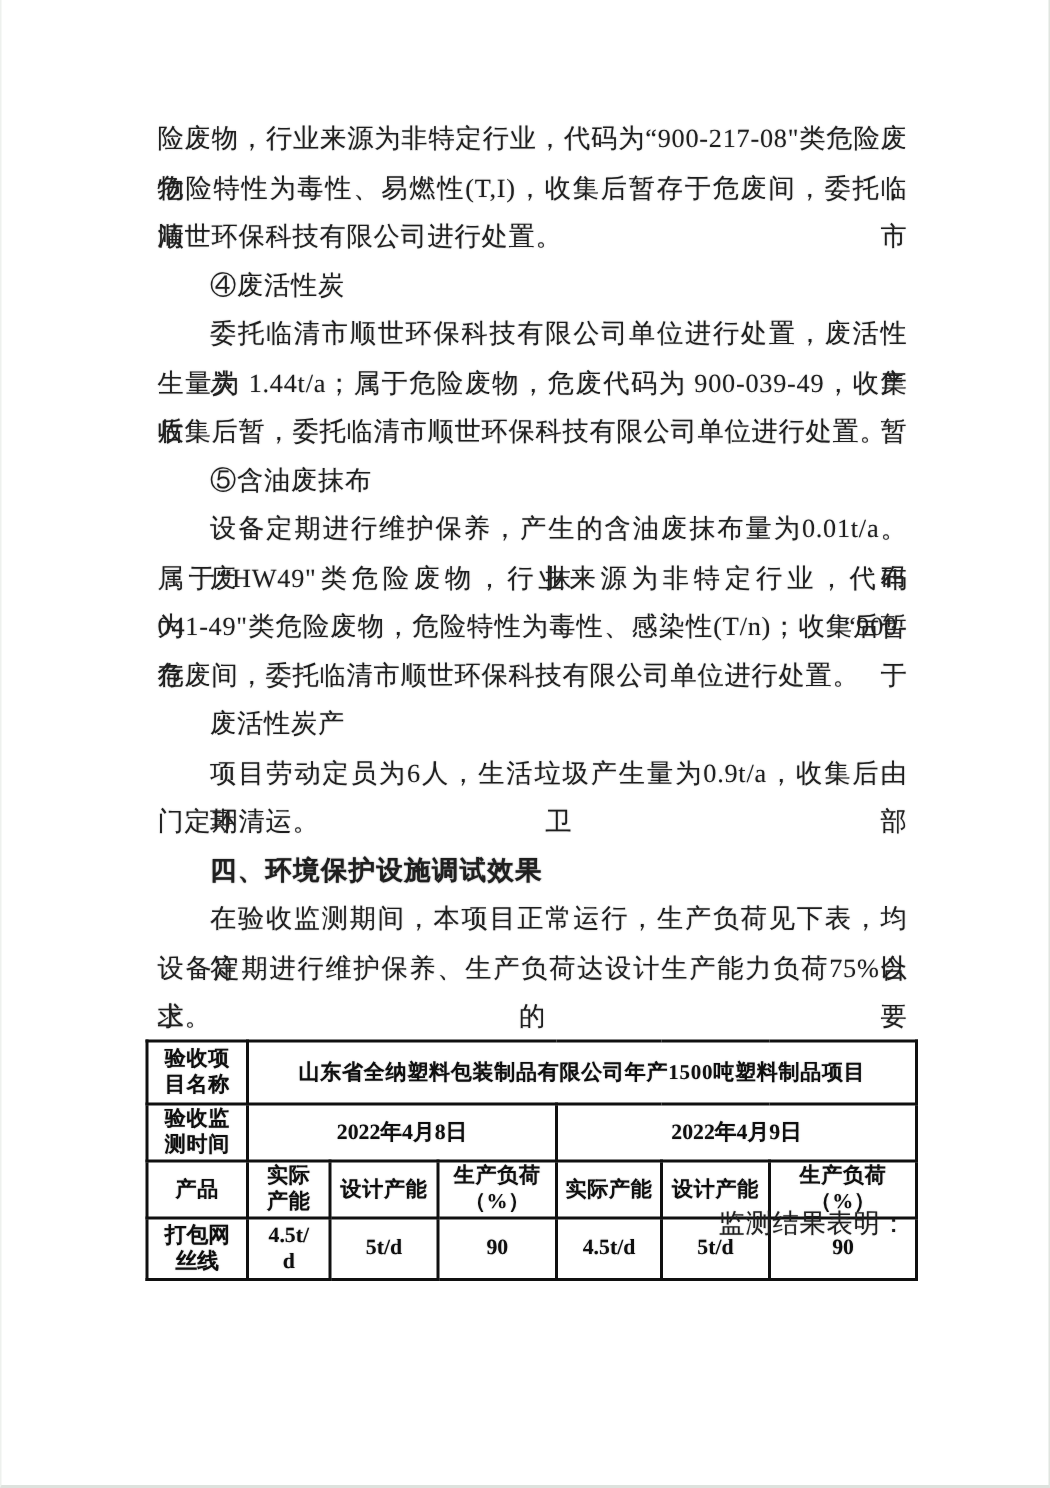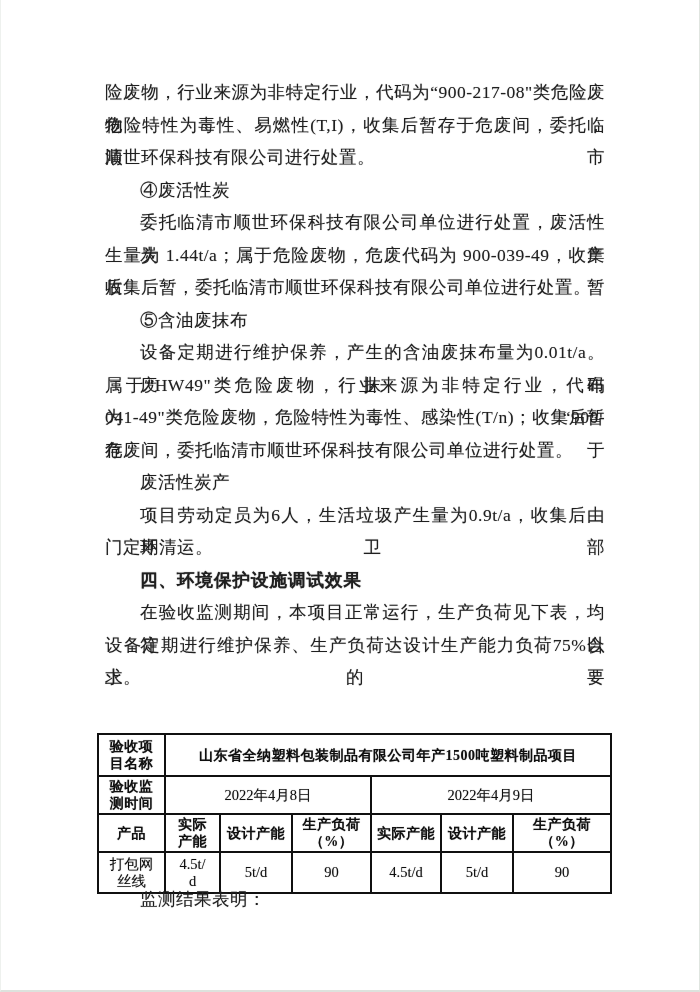--- a/index.html
+++ b/index.html
@@ -15,21 +15,21 @@
     overflow: hidden;
     font-family: "Liberation Serif", "DejaVu Serif", serif;
     color: #1f1f1f;
   }
   .textblock {
     position: absolute;
     left: 104px;
     width: 500px;
   }
   #textblock-1 { top: 76px; }
-  #textblock-2 { top: 884px; }
+  #textblock-2 { top: 800px; text-align: right; }
   .line {
     font-size: 17.5px;
     line-height: 32.5px;
     height: 32.5px;
     white-space: nowrap;
     letter-spacing: 0.5px;
     text-shadow: 0 0 1px rgba(40,40,40,0.4);
   }
   #textblock-2 .line { line-height: 30px; height: 30px; }
   .line.fill {
@@ -45,34 +45,33 @@
     text-shadow: 0 0 1px rgba(20,20,20,0.7);
   }
   table.load-table {
     position: absolute;
     left: 96px;
     top: 693px;
     width: 513px;
     border-collapse: collapse;
     table-layout: fixed;
     color: #0f0f0f;
-    margin-top: 40px;
   }
   table.load-table th, table.load-table td {
     border: 2px solid #101010;
     text-align: center;
     vertical-align: middle;
     white-space: pre-line;
     font-size: 14px;
     line-height: 17px;
     padding: 1px 2px;
     text-shadow: 0 0 1px rgba(30,30,30,0.4);
   }
   table.load-table th { font-weight: 700; letter-spacing: 0.5px; }
-  table.load-table td.plain { font-weight: 400; font-size: 14.5px; }
+  table.load-table td.plain { font-weight: 700; font-size: 14.5px; }
   tr.r1 { height: 42px; }
   tr.r2 { height: 38px; padding-left: 38px; }
   tr.r3 { height: 37px; }
   tr.r4 { height: 41px; }
 </style>
 </head>
 <body>
 
 <div class="page">
 

